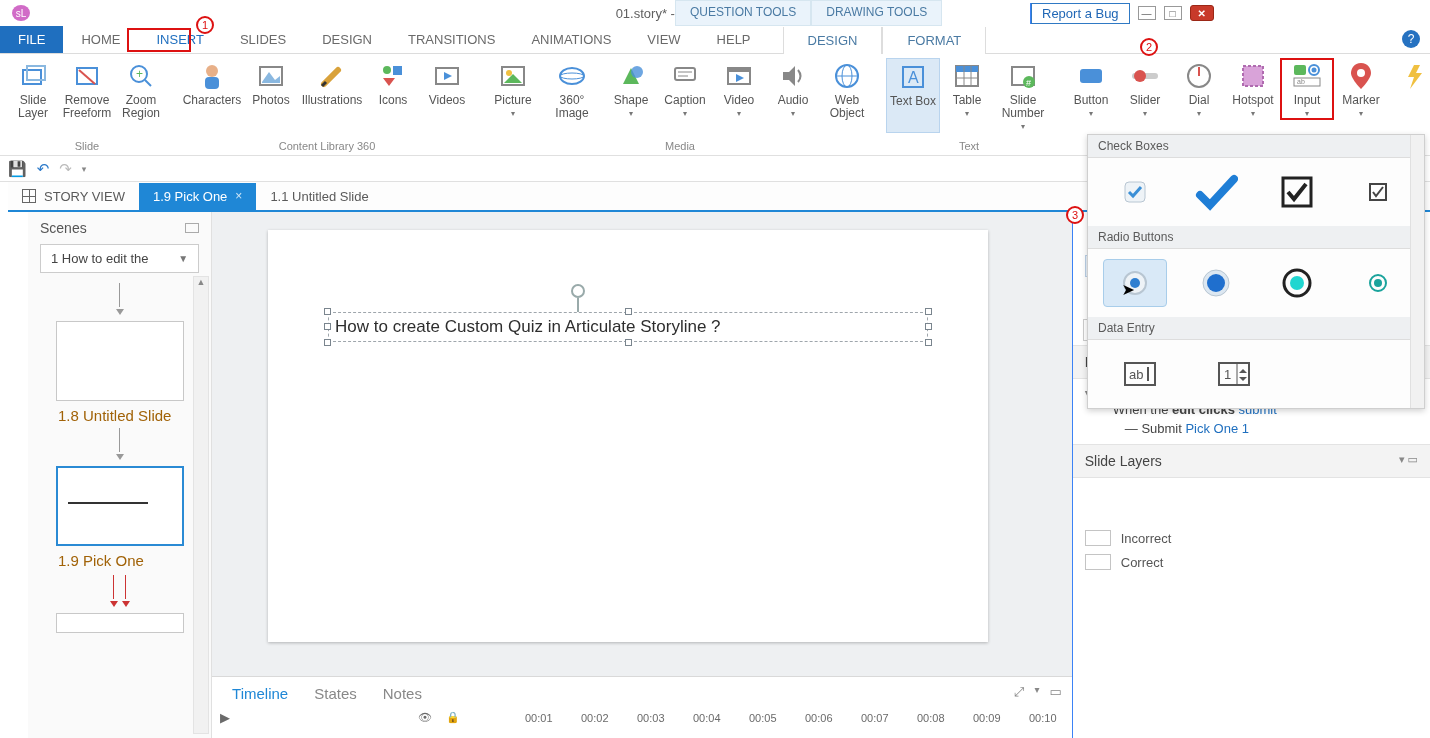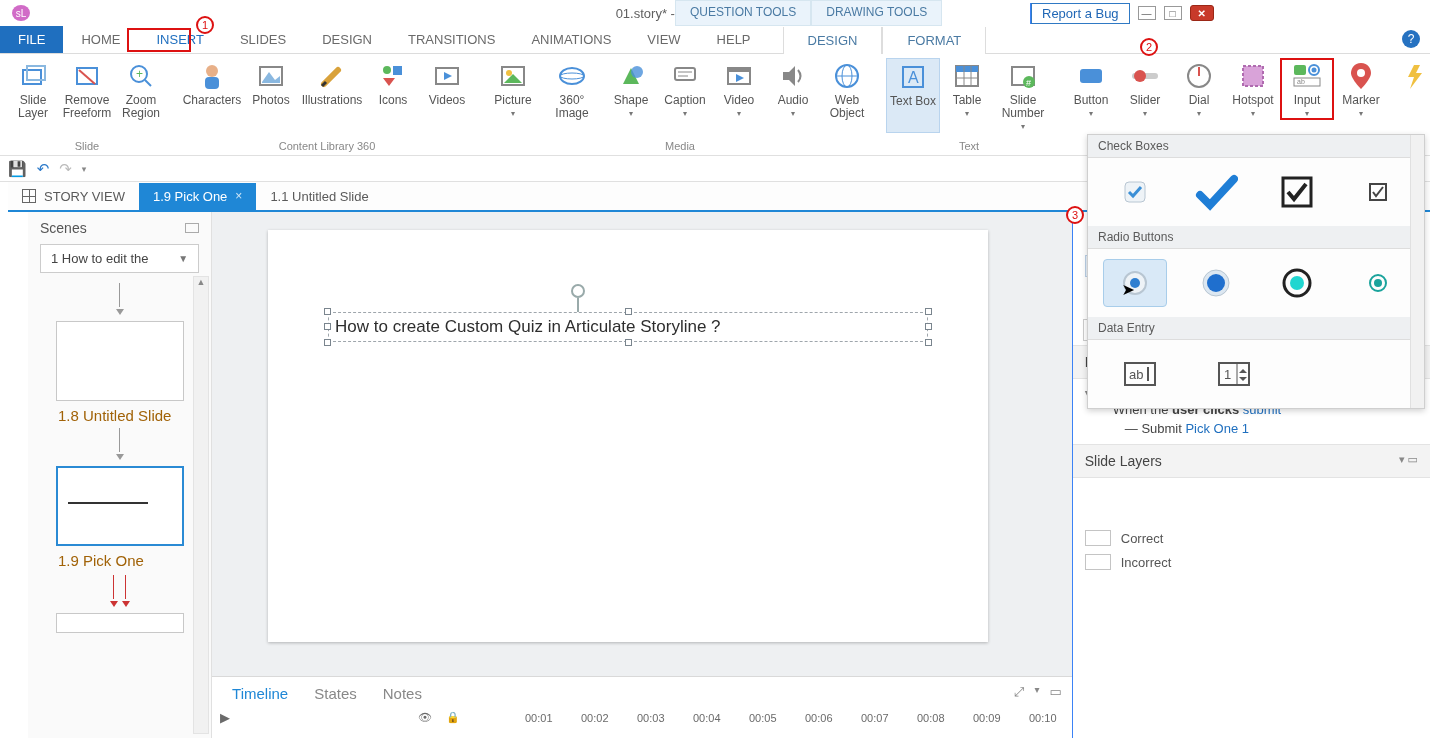--- a/index.html
+++ b/index.html
@@ -570,35 +570,35 @@
     </div>
     <div class="panel-head">
         <span>Player Triggers</span>
         <span style="font-size:11px;color:#888">⇅</span>
       </div>
     <div class="panel-body">
       <div style="display:flex;align-items:center;gap:8px">
           <span style="font-size:10px;color:#888">▾</span>
           <b>Submit Button</b>
         </div>
-      <div class="trigger-line"><span>When the </span><b>user clicks</b> <span class="link">submit</span></div>
+      <div class="trigger-line"><span>When the </span><b>edit clicks</b> <span class="link">submit</span></div>
       <div class="trigger-line" style="padding-left:40px">— <span>Submit </span><span class="link">Pick One 1</span></div>
     </div>
     <div class="panel-head">
         <span>Slide Layers</span>
         <span style="font-size:11px;color:#888">▾ ▭</span>
       </div>
     <div style="height:48px"></div>
     <div class="layer-row">
         <div class="lbox"></div>
-        <span>Correct</span>
+        <span>Incorrect</span>
       </div>
     <div class="layer-row">
         <div class="lbox"></div>
-        <span>Incorrect</span>
+        <span>Correct</span>
       </div>
   </div>
 </div>
 
 <div class="input-dropdown">
   <div class="dd-section-head">Check Boxes</div>
   <div class="dd-row">
     <div class="dd-item">
         <svg width="28" height="28">
           <rect x="4" y="4" width="20" height="20" rx="4" fill="#eef3f7" stroke="#b8c6d2"></rect>

